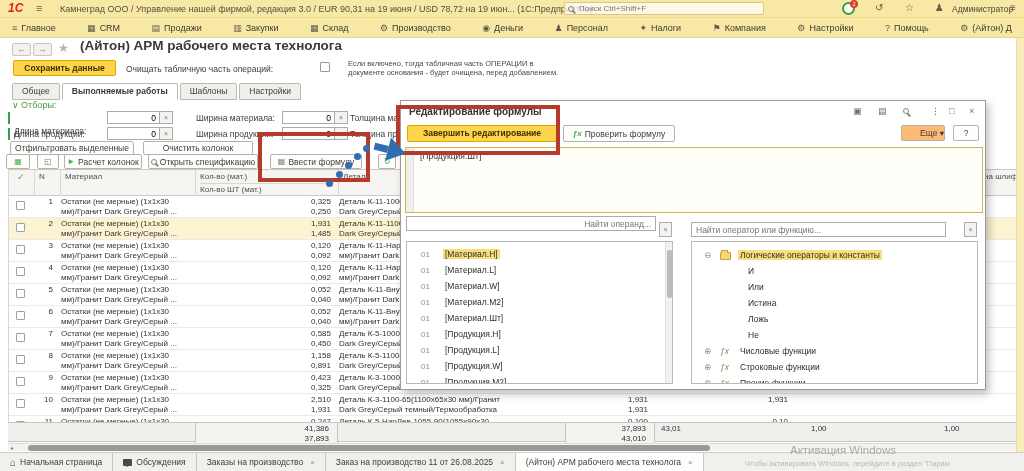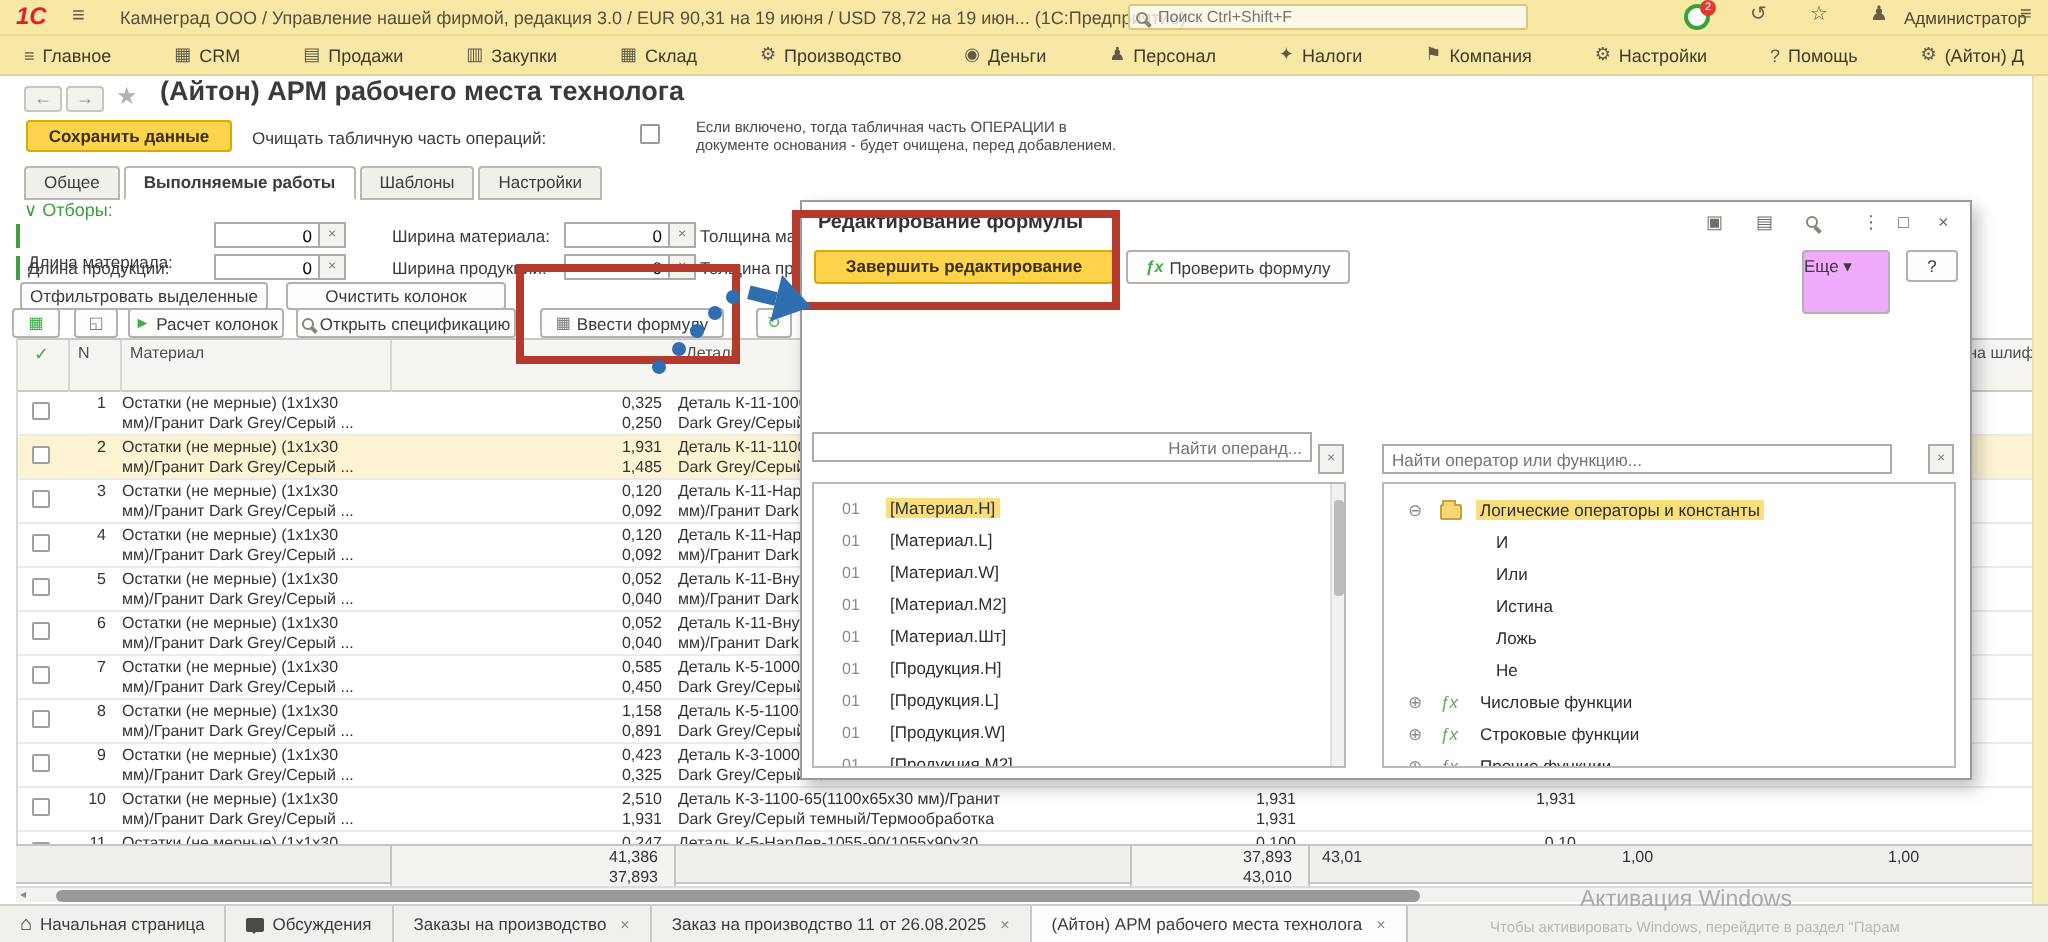--- a/index.html
+++ b/index.html
@@ -85,22 +85,22 @@
 
   
   .dialog{position:absolute;left:400px;top:100px;width:586px;height:290px;background:#fff;border:1px solid #9b9b9b;
     box-shadow:3px 4px 8px rgba(0,0,0,.25);z-index:5;}
   .dlg-title{position:absolute;left:8px;top:5px;font-size:10px;font-weight:bold;color:#333;}
   .dlg-ic{position:absolute;top:5px;font-size:9px;color:#6f6e69;cursor:pointer;}
   .dlg-finish{position:absolute;left:6px;top:24px;width:150px;height:17px;line-height:15px;}
   .dlg-check{position:absolute;left:162px;top:24px;width:112px;height:17px;background:#fdfdfc;border:1px solid #b3b2ae;
     border-radius:2px;font-size:8.5px;color:#3c3c3c;display:flex;align-items:center;justify-content:center;gap:3px;cursor:pointer;}
   .fx-green{color:#3faf46;font-style:italic;font-weight:bold;font-size:8px;}
-  .dlg-more{position:absolute;left:500px;top:24px;width:44px;height:32px;background:#f0abfc;border:1px solid #b3b2ae;
-    border-radius:2px;font-size:8.5px;color:#3c3c3c;line-height:14px;text-align:left;cursor:pointer;}
+  .dlg-more{position:absolute;left:500px;top:24px;width:44px;height:16px;background:#fdba74;border:1px solid #b3b2ae;
+    border-radius:2px;font-size:8.5px;color:#3c3c3c;line-height:14px;text-align:right;cursor:pointer;}
   .dlg-help{position:absolute;left:552px;top:24px;width:26px;height:16px;background:#fdfdfc;border:1px solid #b3b2ae;
     border-radius:2px;font-size:8.5px;color:#3c3c3c;line-height:14px;text-align:center;cursor:pointer;}
   .formula-area{position:absolute;left:4px;top:46px;width:578px;height:66px;background:#fffef8;border:1px solid #cbb94a;}
   .formula-gutter{position:absolute;left:0;top:0;width:8px;height:64px;background:#f0efeb;border-right:1px solid #dddcd6;}
   .formula-text{position:absolute;left:14px;top:3px;font-size:8.5px;color:#333;}
   .pan-search{position:absolute;height:15px;border:1px solid #ababab;background:#fff;font-size:8.5px;color:#9a9a95;padding:0 4px;outline:none;}
   .pan-x{position:absolute;width:13px;height:15px;border:1px solid #ababab;background:#f4f3f0;color:#777;
     font-size:7px;line-height:13px;text-align:center;cursor:pointer;}
   .panel{position:absolute;top:140px;height:143px;border:1px solid #b9b8b4;background:#fff;overflow:hidden;}
   .op-row{position:absolute;left:0;width:100%;height:15px;cursor:pointer;}
@@ -283,20 +283,24 @@
     </div>
   <div class="tbtn" style="left:378px;width:18px">
       <span class="ic-green">↻</span>
     </div>
 
   <div class="tbl-wrap" id="tbl">
       <div class="thead">
         <div class="hc" style="left: 0px; width: 26px;"><span style="color: rgb(63, 175, 70); font-size: 9px; margin-left: 4px;">✓</span></div>
         <div class="hc" style="left: 26px; width: 26px;">N</div>
         <div class="hc" style="left: 52px; width: 135px;">Материал</div>
+        <div class="hc" style="left: 187px; width: 143px;">
+          <div>Кол-во (мат.)</div>
+          <div style="border-top: 1px solid rgb(216, 215, 211); margin-top: 2px; padding-top: 1px;">Кол-во ШТ (мат.)</div>
+        </div>
         <div class="hc" style="left: 330px; width: 227px;">Деталь</div>
         <div class="hc" style="left: 557px; width: 90px;"></div>
         <div class="hc" style="left: 647px; width: 140px;"></div>
         <div class="hc" style="left: 787px; width: 135px;"></div>
         <div class="hc" style="left: 922px; width: 200px; padding-left: 26px;">Кол-во на шлифовку</div>
       </div>
       <div class="trow" style="top: 27px;">
         <div class="cell" style="left: 0px; width: 26px;">
           <div class="cb"></div>
         </div>
@@ -625,20 +629,24 @@
     <span class="dlg-ic" style="left:568px">×</span>
 
     <div class="btn-yellow dlg-finish">Завершить редактирование</div>
     <div class="dlg-check">
       <span class="fx-green">ƒx</span>
         <span>Проверить формулу</span>
       </div>
     <div class="dlg-more"><span>Еще</span> ▾</div>
     <div class="dlg-help">?</div>
 
+    <div class="formula-area">
+      <div class="formula-gutter"></div>
+      <div class="formula-text">[Продукция.Шт]</div>
+    </div>
 
     <input class="pan-search" style="left: 5px; top: 115px; width: 250px; text-align: right;" placeholder="Найти операнд...">
     <div class="pan-x" style="left:258px;top:121px">×</div>
     <input class="pan-search" style="left: 290px; top: 121px; width: 255px;" placeholder="Найти оператор или функцию...">
     <div class="pan-x" style="left:563px;top:121px">×</div>
 
     <div class="panel" style="left:5px;width:267px" id="operand-panel">
       <div class="vscroll">
           <div class="vthumb"></div>
         </div>

